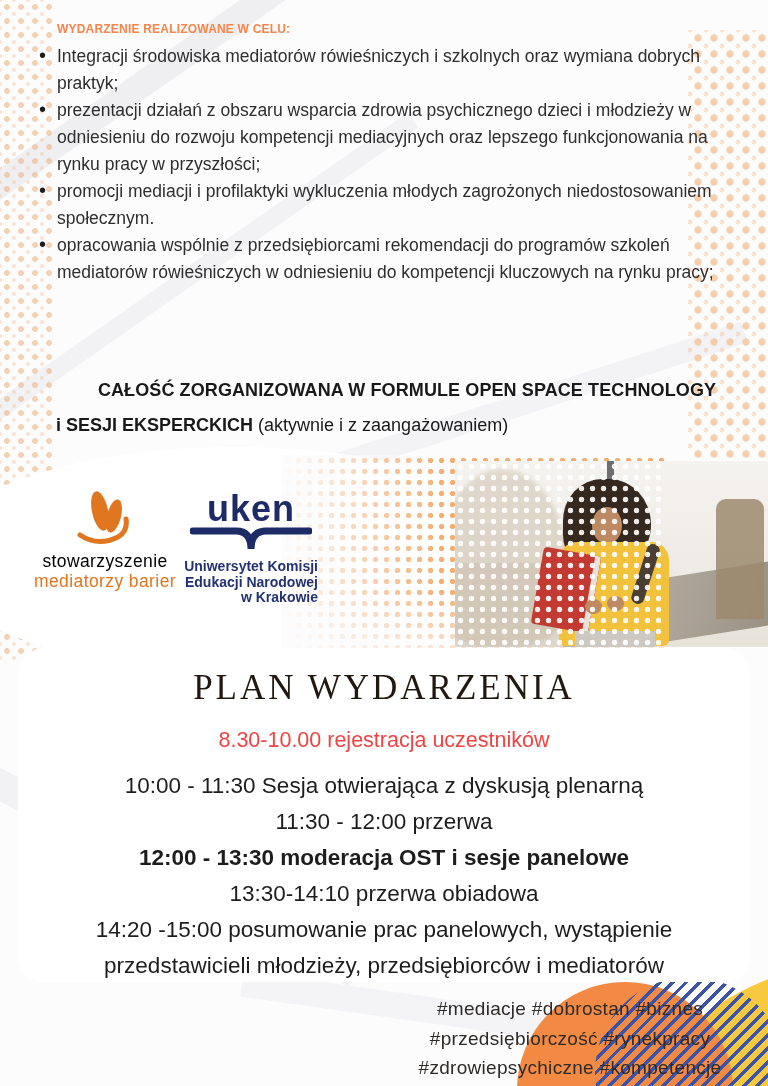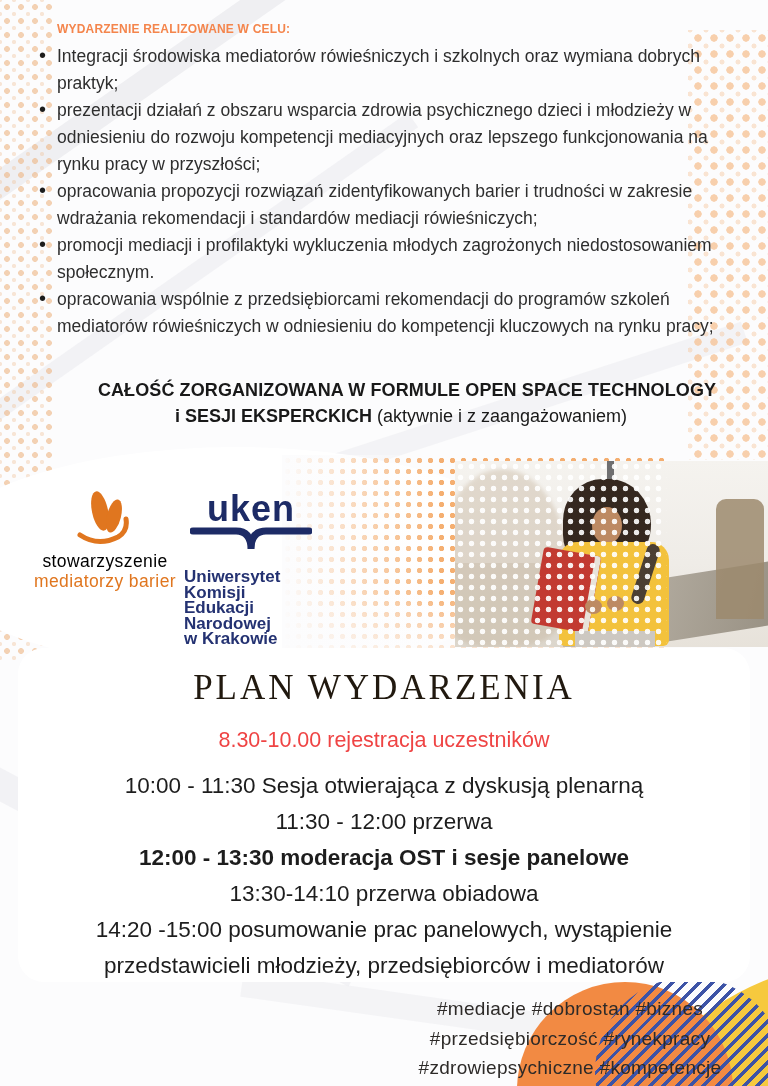--- a/index.html
+++ b/index.html
@@ -37,21 +37,21 @@
   
   .goals{position:absolute;left:38px;top:22px;width:708px;z-index:3;}
   .goals-heading{margin:0 0 7px 19px;font-size:12px;font-weight:700;color:#f4854c;letter-spacing:.2px;}
   .goals-list{margin:0;padding:0;list-style:none;}
   .goals-list li{position:relative;padding-left:19px;font-size:17.5px;line-height:27px;color:#2e2e2e;}
   .goals-list li::before{content:"•";position:absolute;left:1px;top:-1px;font-size:20px;color:#1c1c1c;}
 
   
   .formula{position:absolute;left:56px;top:380px;width:702px;font-size:18px;color:#191919;z-index:3;}
   .formula-l1{text-align:center;font-weight:700;letter-spacing:.1px;}
-  .formula-l2{text-align:center;padding-right:12px;margin-top:5px;}
+  .formula-l2{text-align:left;padding-right:12px;margin-top:14px;}
   .formula-l2 .fb{font-weight:700;}
 
   
   .logo-blob{position:absolute;left:-70px;top:447px;width:612px;height:224px;background:#ffffff;border-radius:50%;z-index:2;}
   .halftone{
     position:absolute;left:282px;top:455px;width:382px;height:194px;z-index:2;
     background-image:
       linear-gradient(90deg, rgba(252,252,253,1) 0%, rgba(252,252,253,0) 42%),
       linear-gradient(0deg, rgba(252,252,253,.7) 0%, rgba(252,252,253,0) 30%),
       radial-gradient(circle, rgba(242,152,72,.78) 2.4px, transparent 3px);
@@ -77,21 +77,21 @@
     background-image:radial-gradient(circle, rgba(255,255,255,.9) 2.5px, transparent 3.1px);
     background-size:11px 11px;}
 
   
   .smp{position:absolute;left:28px;top:489px;width:154px;text-align:center;z-index:4;}
   .smp-l1{font-size:17.5px;color:#000000;letter-spacing:.4px;line-height:20px;}
   .smp-l2{font-size:17.5px;color:#e0761f;letter-spacing:.4px;line-height:20px;}
   .uken{position:absolute;left:184px;top:494px;width:134px;z-index:4;}
   .uken-word{font-size:36px;line-height:30px;font-weight:700;color:#1d2b66;letter-spacing:1px;text-align:center;}
   .uken-book{display:block;margin:2px auto 0 auto;}
-  .uken-lines{margin-top:17px;font-size:17px;font-weight:700;color:#243272;line-height:15.5px;text-align:left;}
+  .uken-lines{margin-top:7px;font-size:14px;font-weight:700;color:#243272;line-height:15.5px;text-align:right;}
 
   
   .plan-card{position:absolute;left:18px;top:648px;width:732px;height:334px;background:#ffffff;border-radius:26px;z-index:5;text-align:center;}
   .plan-title{margin-top:20px;font-family:"Liberation Serif",serif;font-weight:400;font-size:35px;letter-spacing:3px;color:#21190f;}
   .plan-reg{margin-top:20px;font-size:21.5px;font-weight:400;color:#ef4444;}
   .plan-schedule{margin:15px auto 2px auto;width:700px;font-size:22.5px;line-height:36px;color:#1d1d1d;}
   .sched-bold{font-weight:700;}
 
   
   .decor-yellow{position:absolute;left:590px;top:960px;width:560px;height:560px;border-radius:50%;background:#f6c93e;z-index:1;}
@@ -113,21 +113,20 @@
   <div class="bg-streak s4"></div>
   <div class="bg-streak s5"></div>
   <div class="dots-left"></div>
   <div class="dots-right"></div>
 
   <div class="goals">
     <h1 class="goals-heading">WYDARZENIE REALIZOWANE W CELU:</h1>
     <ul class="goals-list">
       <li><span>Integracji środowiska mediatorów rówieśniczych i szkolnych oraz wymiana dobrych praktyk;</span></li>
       <li><span>prezentacji działań z obszaru wsparcia zdrowia psychicznego dzieci i młodzieży w odniesieniu do rozwoju kompetencji mediacyjnych oraz lepszego funkcjonowania na rynku pracy w przyszłości;</span></li>
-      <li><span>opracowania propozycji rozwiązań zidentyfikowanych barier i trudności w zakresie wdrażania rekomendacji i standardów mediacji rówieśniczych;</span></li>
       <li><span>promocji mediacji i profilaktyki wykluczenia młodych zagrożonych niedostosowaniem społecznym.</span></li>
       <li><span>opracowania wspólnie z przedsiębiorcami rekomendacji do programów szkoleń mediatorów rówieśniczych w odniesieniu do kompetencji kluczowych na rynku pracy;</span></li>
     </ul>
   </div>
 
   <div class="formula">
     <div class="formula-l1">CAŁOŚĆ ZORGANIZOWANA W FORMULE OPEN SPACE TECHNOLOGY</div>
     <div class="formula-l2"><span class="fb">i SESJI EKSPERCKICH</span><span> (aktywnie i z zaangażowaniem)</span></div>
   </div>
 

